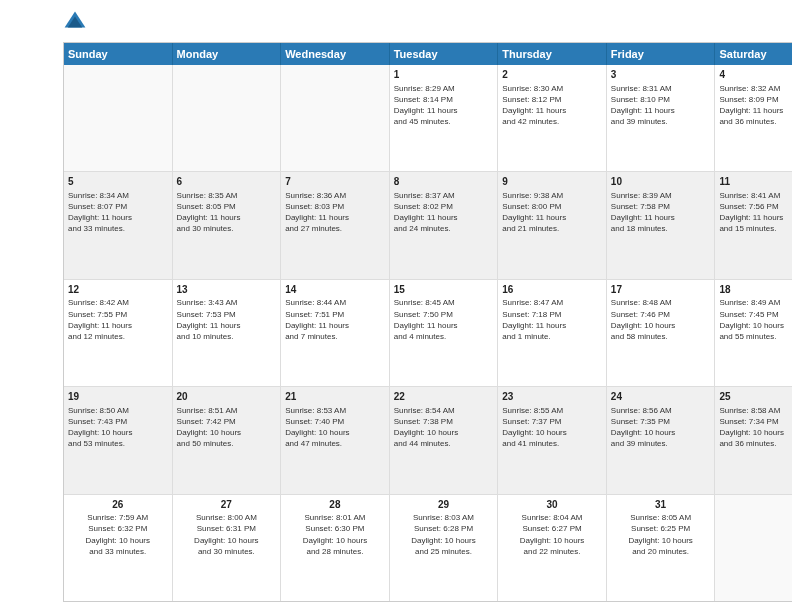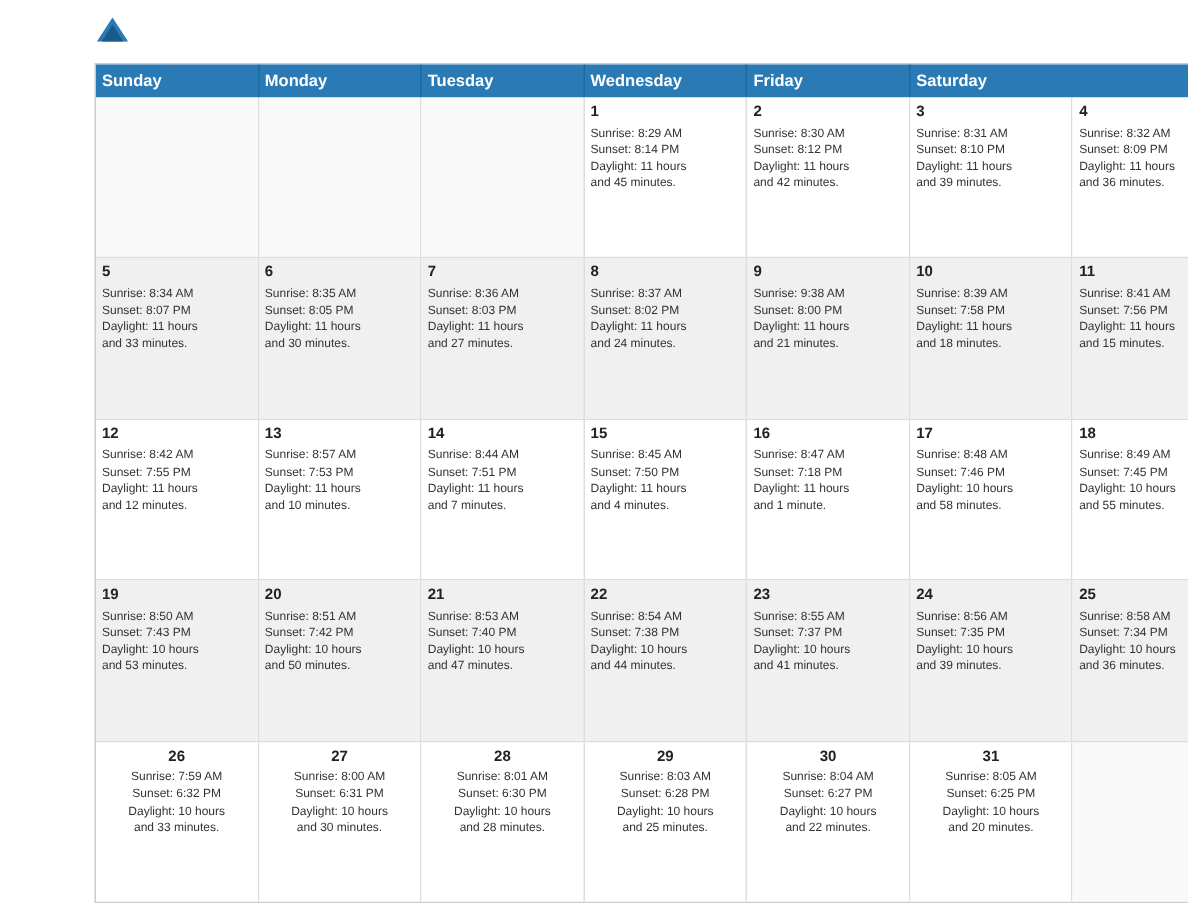--- a/index.html
+++ b/index.html
@@ -132,22 +132,23 @@
     <div class="title-block">
       <h1></h1>
       <h2></h2>
     </div>
   </div>
 
   <div class="calendar">
     <div class="cal-header-row">
     <div class="cal-header-cell">Sunday</div>
         <div class="cal-header-cell">Monday</div>
+        <div class="cal-header-cell">Wednesday</div>
         <div class="cal-header-cell">Tuesday</div>
-        <div class="cal-header-cell">Wednesday</div>
+        <div class="cal-header-cell">Thursday</div>
         <div class="cal-header-cell">Friday</div>
         <div class="cal-header-cell">Saturday</div>
       </div>
     <div class="cal-body">
     <div class="cal-row">
           <div class="cal-cell empty"></div>
           <div class="cal-cell empty"></div>
           <div class="cal-cell empty"></div>
           <div class="cal-cell">
             <span class="day-num">1</span>
@@ -232,21 +233,21 @@
         <div class="cal-row">
           <div class="cal-cell">
             <span class="day-num">12</span>
             <div class="cell-text" style="white-space: pre-line;">Sunrise: 8:42 AM
 Sunset: 7:55 PM
 Daylight: 11 hours
 and 12 minutes.</div>
           </div>
           <div class="cal-cell">
             <span class="day-num">13</span>
-            <div class="cell-text" style="white-space: pre-line;">Sunrise: 8:57 AM
+            <div class="cell-text" style="white-space: pre-line;">Sunrise: 3:43 AM
 Sunset: 7:53 PM
 Daylight: 11 hours
 and 10 minutes.</div>
           </div>
           <div class="cal-cell">
             <span class="day-num">14</span>
             <div class="cell-text" style="white-space: pre-line;">Sunrise: 8:44 AM
 Sunset: 7:51 PM
 Daylight: 11 hours
 and 7 minutes.</div>

